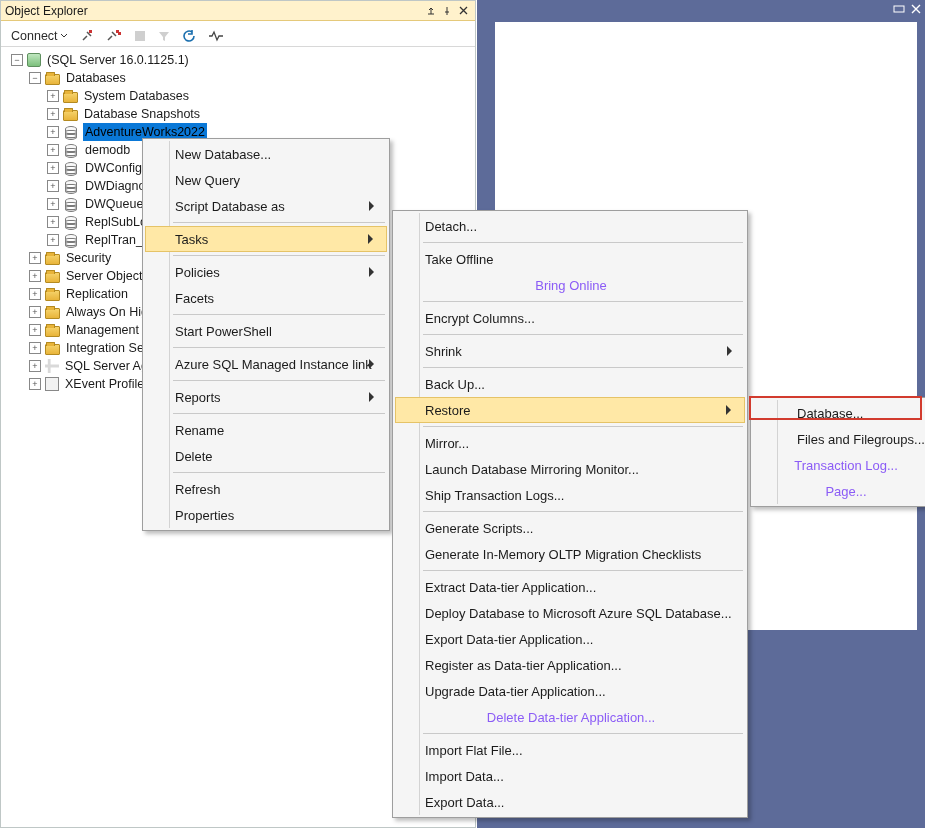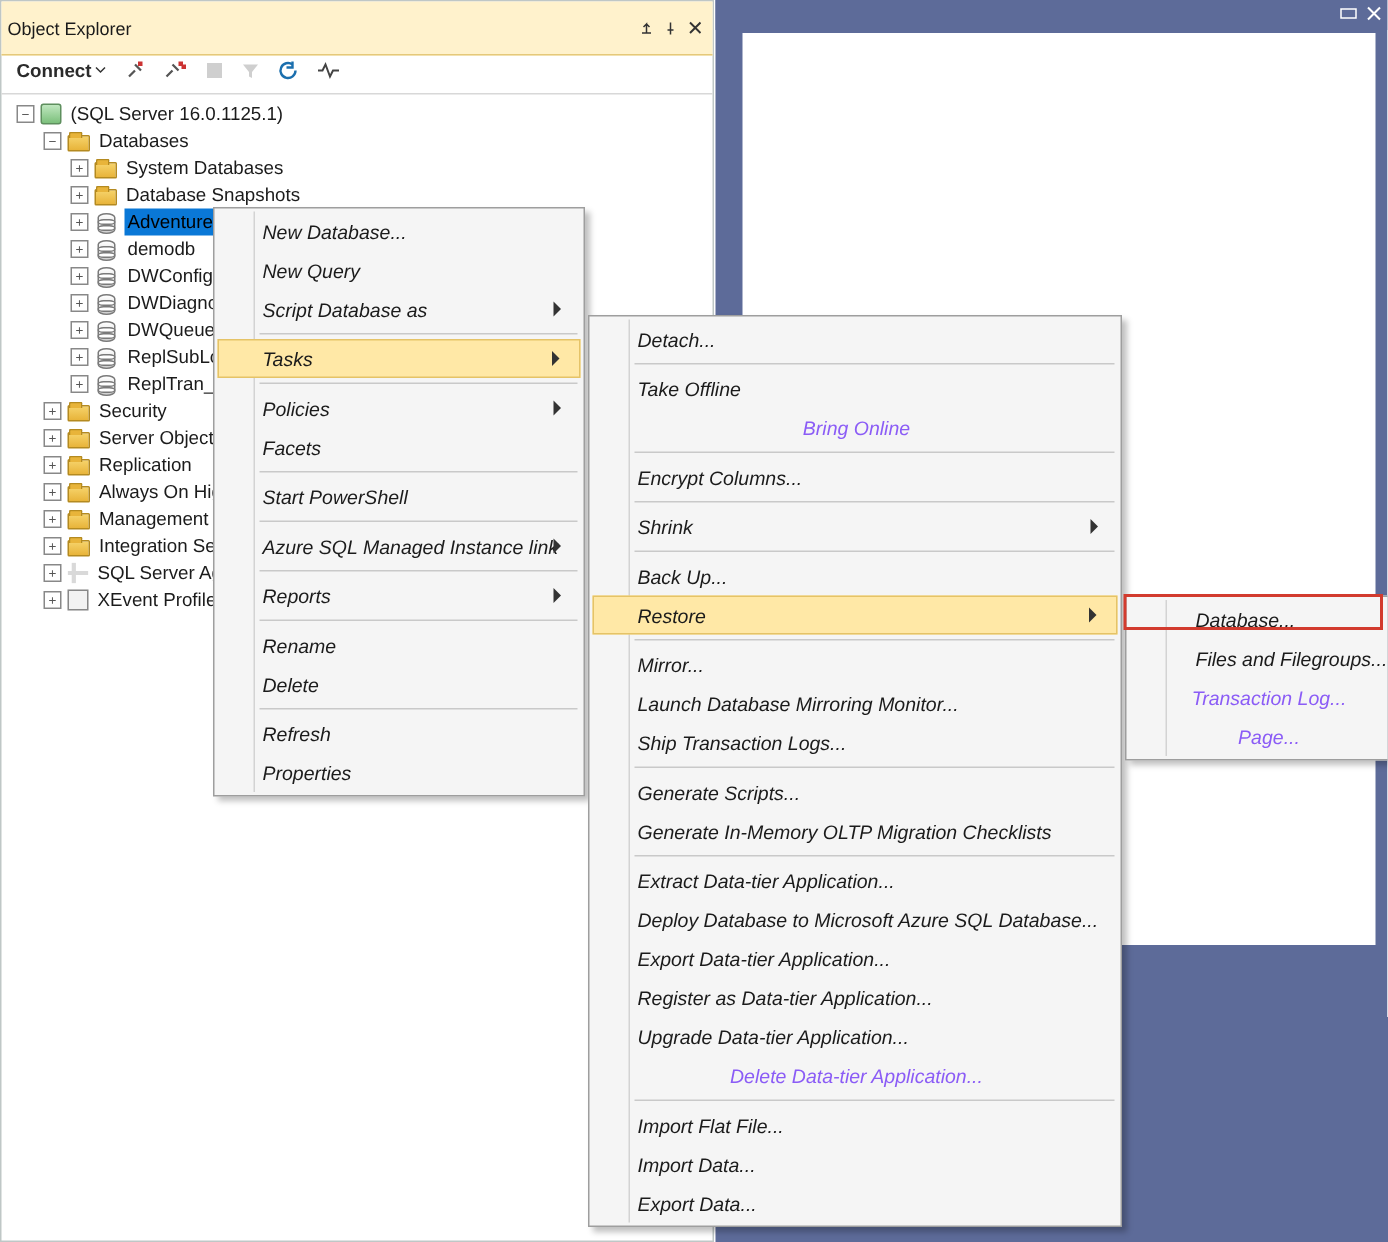--- a/index.html
+++ b/index.html
@@ -1,23 +1,23 @@
 <!DOCTYPE html>
 <html><head>
 <meta charset="utf-8">
 <style>
   * { box-sizing: border-box; font-family: "Segoe UI", Tahoma, sans-serif; }
   body { margin: 0; width: 925px; height: 828px; background: #fff; position: relative; font-size: 12.5px; color: #1b1b1b; overflow: hidden; }
 
   
   .panel { position: absolute; left: 0; top: 0; width: 476px; height: 828px; border: 1px solid #bfc7c6; background: #fff; }
-  .panel-title { display: flex; align-items: center; height: 36px; background: #fff2cc; border-bottom: 1px solid #e5c97a; padding: 0 4px; font-size: 12px; }
+  .panel-title { display: flex; align-items: center; height: 20px; background: #fff2cc; border-bottom: 1px solid #e5c97a; padding: 0 4px; font-size: 12px; }
   .panel-title .txt { flex: 1; }
   .panel-title .tbtn { width: 16px; height: 16px; display:flex; align-items:center; justify-content:center; color:#333; }
-  .toolbar { display:flex; align-items:flex-start; height: 26px; padding: 0 6px; gap: 4px; border-bottom: 1px solid #d8d8d8; font-weight: bold; }
+  .toolbar { display:flex; align-items:flex-end; height: 26px; padding: 0 6px; gap: 4px; border-bottom: 1px solid #d8d8d8; }
   .toolbar .tb-btn { display:flex; align-items:center; height:20px; padding:0 4px; color:#2b2b2b; }
   .toolbar .connect { display:flex; align-items:center; gap:2px; }
   .toolbar svg { display:block; }
   .tree { padding: 4px 0 0 10px; line-height: 18px; user-select:none; }
   .node { display:flex; align-items:center; height:18px; gap:4px; white-space:nowrap; }
   .exp { width:12px; height:12px; border:1px solid #888; display:flex; align-items:center; justify-content:center; font-size:9px; line-height:1; color:#555; background:#fff; }
   .lbl { padding:0 2px; }
   .lbl.sel { background:#0a78d7; color:#000000; }
   .ic { width:16px; height:16px; flex:none; }
   .children { margin-left: 18px; }
@@ -32,21 +32,21 @@
   .ic-wrench { width:14px; height:14px; background:#d9d9d9; clip-path: polygon(20% 0,40% 0,40% 40%,100% 40%,100% 60%,40% 60%,40% 100%,20% 100%,20% 60%,0 60%,0 40%,20% 40%); }
   .ic-xe { width:14px; height:14px; border:1px solid #888; background:#f2f2f2; }
 
   
   .editor-bg { position:absolute; left:477px; top:0; right:0; bottom:0; background:#5d6b99; }
   .editor-title { position:absolute; left:477px; top:0; right:0; height:20px; background:#5d6b99; display:flex; justify-content:flex-end; align-items:center; padding:0 4px; gap:6px; color:#fff; }
   .editor-surface { position:absolute; left:495px; top:22px; right:8px; height:608px; background:#fff; }
 
   
   .menu { position:absolute; background:#f5f5f5; border:1px solid #9e9e9e; box-shadow:3px 3px 4px rgba(0,0,0,.25); padding:2px; font-size:13px; }
-  .mi { display:flex; align-items:center; height:26px; padding:0 28px 0 30px; position:relative; white-space:nowrap;font-style:italic; }
+  .mi { display:flex; align-items:center; height:26px; padding:0 28px 0 30px; position:relative; white-space:nowrap; }
   .mi.hov { background:#ffe8a6; border:1px solid #e5c367; padding:0 27px 0 29px; }
   .mi.dis { color:#8b5cf6;justify-content:center; }
   .mi .arr { position:absolute; right:8px; top:50%; transform:translateY(-50%); border:5px solid transparent; border-left-color:#333; }
   .msep { height:1px; margin:3px 2px 3px 28px; background:#c9c9c9; }
   .menu .gutter { position:absolute; left:26px; top:2px; bottom:2px; width:1px; background:#d3d3d3; }
 
   
   .redbox { position:absolute; border:2px solid #d23b2e; pointer-events:none; }
 </style>
 </head>

